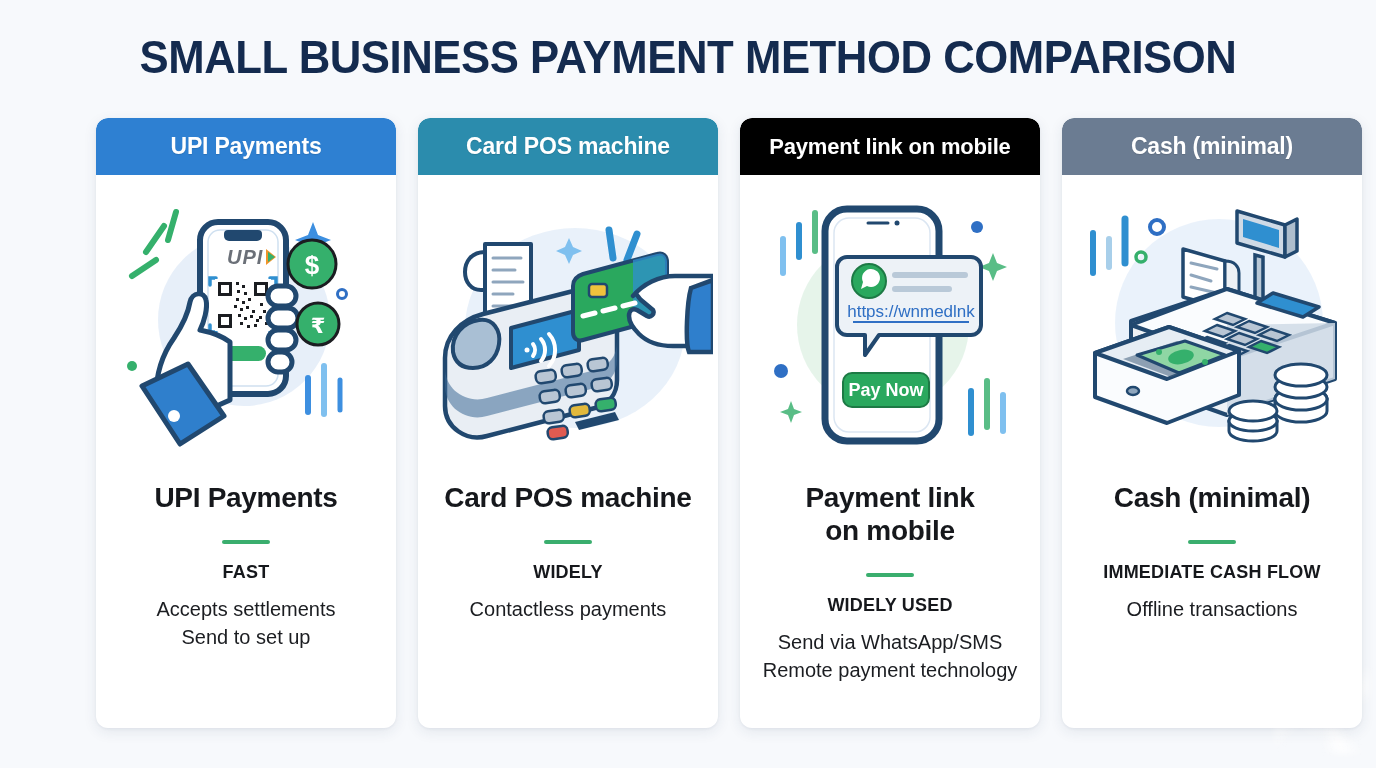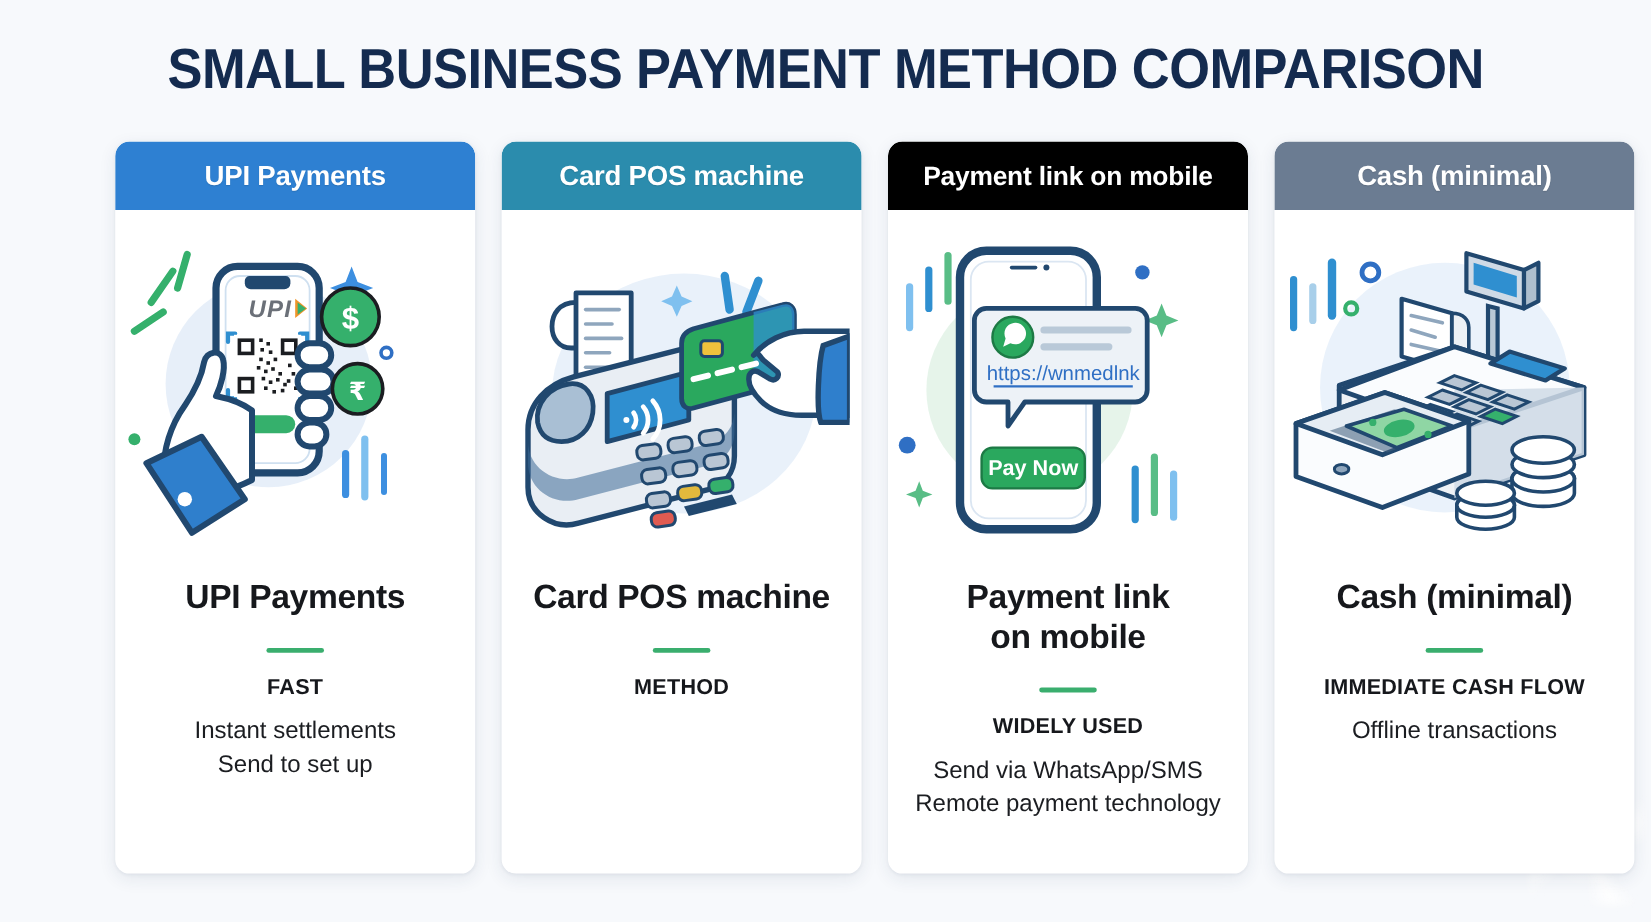--- a/index.html
+++ b/index.html
@@ -45,21 +45,21 @@
     height:57px;flex:0 0 57px;
     display:flex;align-items:center;justify-content:center;
     color:#fff;font-size:23px;font-weight:700;
     letter-spacing:-.2px;white-space:nowrap;
     border-radius:12px 12px 0 0;
     text-shadow:0 1px 1px rgba(0,0,0,.12);
   }
   .card-header.c3{font-size:22px;}
   .illus{
     height:300px;flex:0 0 300px;
-    display:flex;align-items:center;
+    display:flex;align-items:center;justify-content:center;
     position:relative;
   }
   .body{
     flex:1 1 auto;display:flex;flex-direction:column;align-items:center;
     padding:0 10px;
   }
   .name{
     font-size:28px;font-weight:700;color:#16181c;text-align:center;
     line-height:1.18;margin-top:6px;letter-spacing:-.3px;
   }
@@ -167,21 +167,21 @@
         <circle cx="196" cy="74" r="24" fill="#35b06c" stroke="#1b1d21" stroke-width="3"></circle>
         <text x="196" y="84" text-anchor="middle" font-family="Liberation Sans, sans-serif" font-size="26" font-weight="700" fill="#fff">$</text>
         <circle cx="202" cy="134" r="21" fill="#35b06c" stroke="#1b1d21" stroke-width="3"></circle>
         <text x="202" y="143" text-anchor="middle" font-family="DejaVu Sans, sans-serif" font-size="21" font-weight="700" fill="#fff">₹</text>
       </svg>
     </div>
     <div class="body">
       <div class="name">UPI Payments</div>
       <div class="divider" style="background: rgb(58, 174, 110);"></div>
       <div class="tag">FAST</div>
-      <div class="feat">Instant settlements</div>
+      <div class="feat">Accepts settlements</div>
       <div class="feat">Send to set up</div>
     </div>
   </div>
 
   <div class="card">
     <div class="card-header" style="background: rgb(43, 140, 173);">Card POS machine</div>
     <div class="illus">
       <svg width="290" height="250" viewBox="0 0 290 250">
         <ellipse cx="152" cy="128" rx="110" ry="100" fill="#e3eef9" opacity=".8"></ellipse>
 
@@ -243,21 +243,22 @@
         </g>
 
         <path d="M210 96 c10 -12 26 -20 42 -20 l38 0 l0 70 l-40 0 c-14 0 -26 -4 -34 -12
                  c-6 -6 -10 -12 -10 -18 c0 -6 4 -8 8 -6 l10 6 c4 2 8 -2 6 -6 l-12 -10 c-4 -4 -4 -8 -8 -4z" fill="#fff" stroke="#21486f" stroke-width="4.5" stroke-linejoin="round"></path>
         <path d="M268 88 l22 -8 l0 72 l-24 0 c-4 -10 -2 -50 2 -64z" fill="#2f7fcc" stroke="#21486f" stroke-width="4.5"></path>
       </svg>
     </div>
     <div class="body">
       <div class="name">Card POS machine</div>
       <div class="divider" style="background: rgb(58, 174, 110);"></div>
-      <div class="tag">METHOD</div>
+      <div class="tag">WIDELY</div>
+      <div class="feat">Contactless payments</div>
     </div>
   </div>
 
   <div class="card">
     <div class="card-header c3" style="background: #000000;">Payment link on mobile</div>
     <div class="illus">
       <svg width="250" height="260" viewBox="0 0 250 260">
         <circle cx="118" cy="130" r="86" fill="#e2f2e6" opacity=".85"></circle>
 
         <g stroke-linecap="round">

